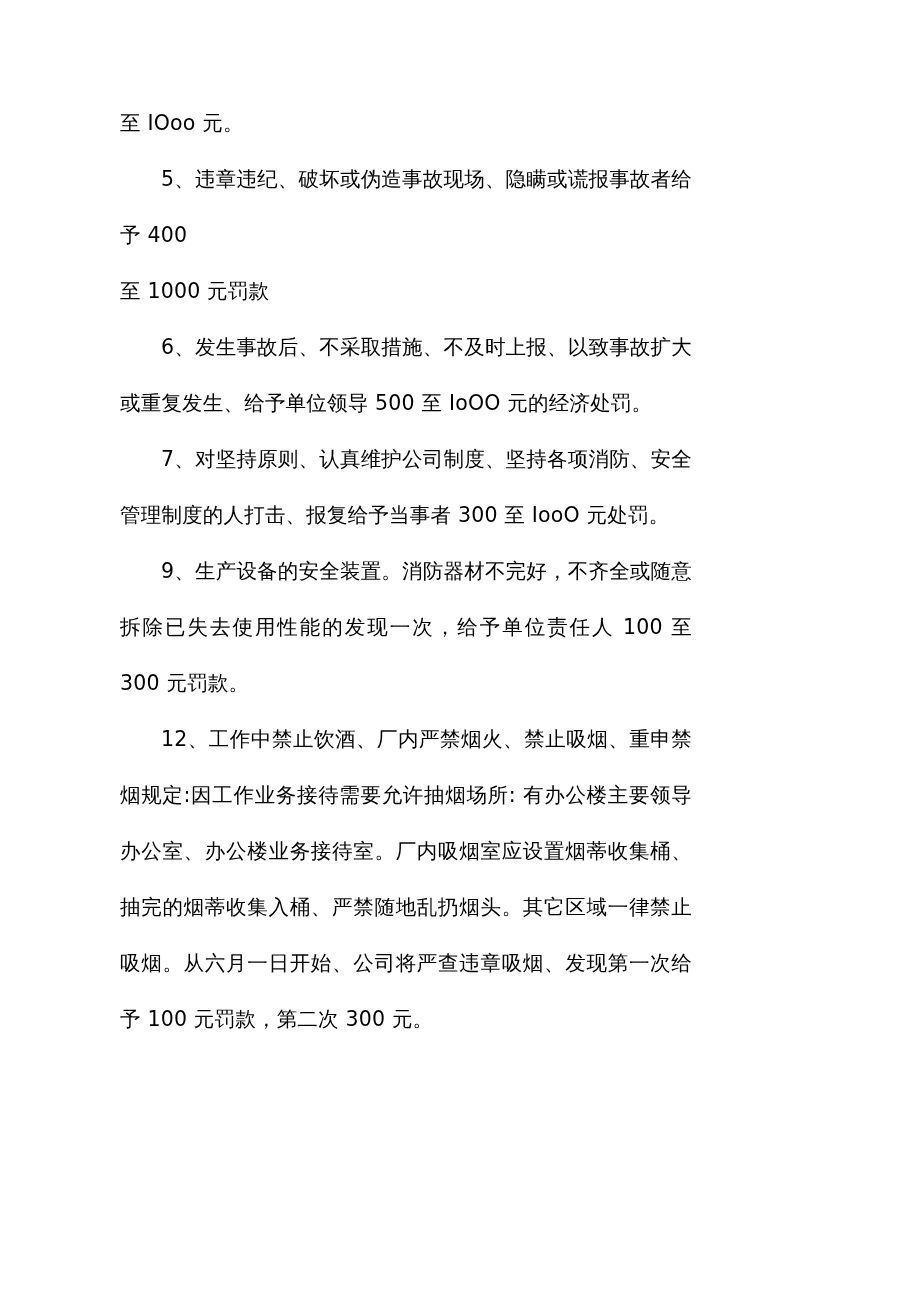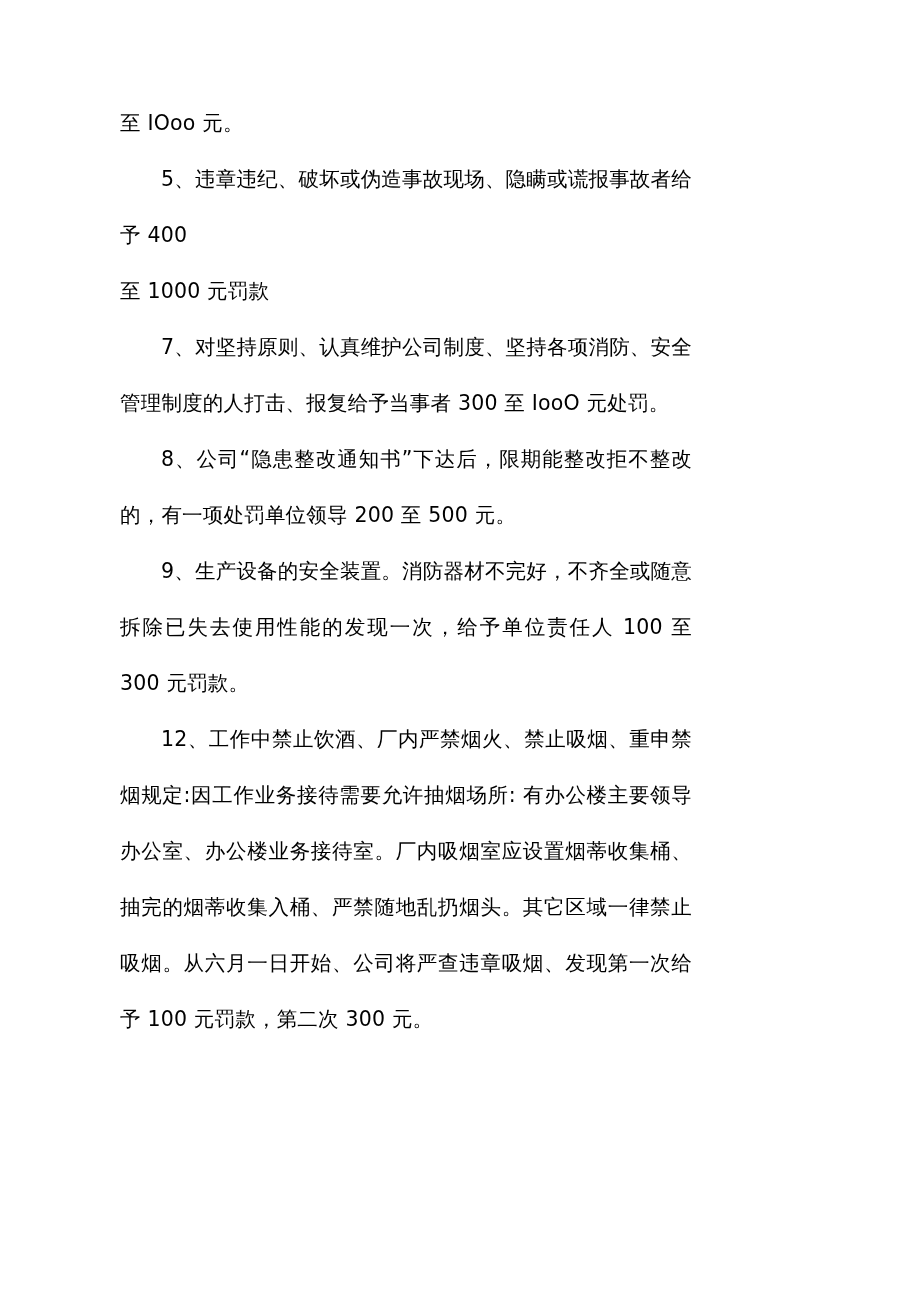--- a/index.html
+++ b/index.html
@@ -41,18 +41,18 @@
   }
 </style>
 </head>
 <body>
 
 <div class="page">
   <div class="doc-body">
     <p class="para cont">至 IOoo 元。</p>
     <p class="para indent">5、违章违纪、破坏或伪造事故现场、隐瞒或谎报事故者给予 400</p>
     <p class="para cont">至 1000 元罚款</p>
+    <p class="para indent">6、发生事故后、不采取措施、不及时上报、以致事故扩大或重复发生、给予单位领导 500 至 IoOO 元的经济处罚。</p>
     <p class="para indent">7、对坚持原则、认真维护公司制度、坚持各项消防、安全管理制度的人打击、报复给予当事者 300 至 IooO 元处罚。</p>
-    <p class="para indent">8、公司“隐患整改通知书”下达后，限期能整改拒不整改的，有一项处罚单位领导 200 至 500 元。</p>
     <p class="para indent">9、生产设备的安全装置。消防器材不完好，不齐全或随意拆除已失去使用性能的发现一次，给予单位责任人 100 至 300 元罚款。</p>
     <p class="para indent">12、工作中禁止饮酒、厂内严禁烟火、禁止吸烟、重申禁烟规定:因工作业务接待需要允许抽烟场所: 有办公楼主要领导办公室、办公楼业务接待室。厂内吸烟室应设置烟蒂收集桶、抽完的烟蒂收集入桶、严禁随地乱扔烟头。其它区域一律禁止吸烟。从六月一日开始、公司将严查违章吸烟、发现第一次给予 100 元罚款，第二次 300 元。</p>
   </div>
 </div>
 
 </body></html>

